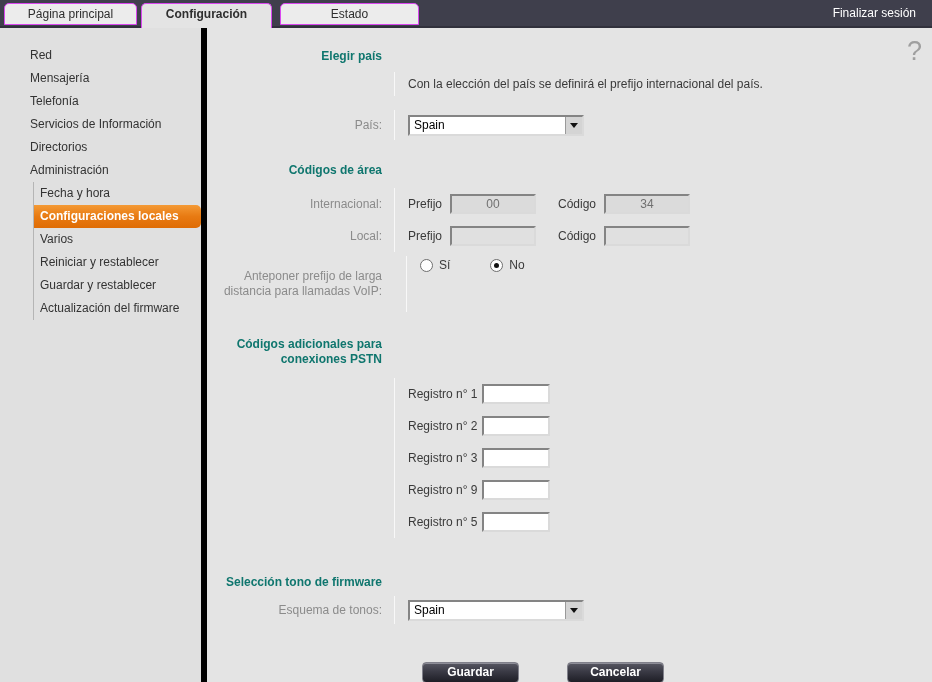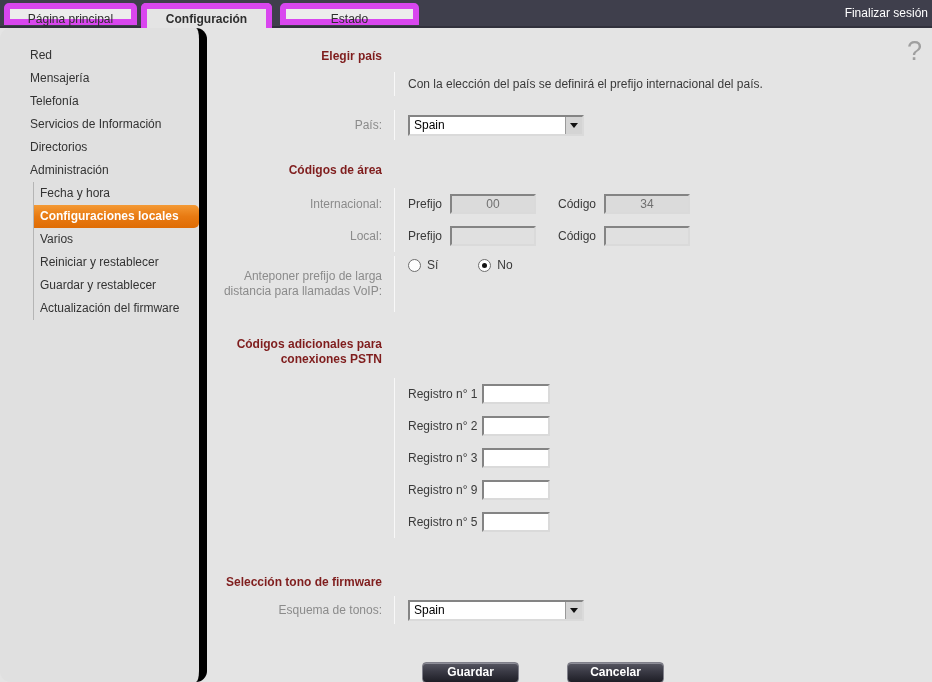--- a/index.html
+++ b/index.html
@@ -3,50 +3,50 @@
 <meta charset="utf-8">
 <style>
   * { margin:0; padding:0; box-sizing:border-box; }
   html,body { background:#cfcfcf; }
   body { font-family:"Liberation Sans", sans-serif; font-size:12px; color:#333; }
   .app { position:relative; width:932px; height:682px; background:#E4E4E4; overflow:hidden; }
 
   
   .topbar { position:relative; height:28px; background:#3F3F4C; z-index:5; }
   .topbar::after { content:""; position:absolute; left:0; right:0; bottom:0; height:2px; background:#31313C; }
-  .tab { position:absolute; top:3px; height:22px; background:#ECECEC; border:6px solid #d946ef;
+  .tab { position:absolute; top:3px; height:22px; background:#ECECEC; border:1px solid #d946ef;
          border-radius:5px 5px 0 0; text-align:center; line-height:20px; color:#2E2E2E; cursor:pointer; z-index:6; }
   .tab.active { height:25px; background:#E4E4E4; border-bottom:none; z-index:7; font-weight:bold; }
   .tab1 { left:4px;   width:133px; }
   .tab2 { left:141px; width:131px; }
   .tab3 { left:280px; width:139px; }
-  .logout { position:absolute; top:6px; right:4px; color:#FFFFFF; cursor:pointer; }
+  .logout { position:absolute; top:6px; right:16px; color:#FFFFFF; cursor:pointer; }
 
   
   .page { display:flex; height:654px; }
-  .sidebar { width:207px; background:#E0E0E0; border-right:8px solid #000000; padding-top:16px; flex-shrink:0;border-radius:11px; }
+  .sidebar { width:207px; background:#E0E0E0; border-right:6px solid #000000; padding-top:16px; flex-shrink:0; }
   .main { position:relative; flex:1; background:#E4E4E4; padding-top:16px; }
 
   
   .nav-item { padding:4px 4px 4px 30px; color:#333; line-height:15px; cursor:pointer; }
   .submenu { margin-left:33px; border-left:1px solid #B5B5B5; }
   .subnav-item { padding:4px 4px 4px 6px; color:#333; line-height:15px; cursor:pointer; }
   .subnav-item.active {
     background:linear-gradient(180deg,#F49A35 0%,#E87A12 50%,#DF6C04 100%);
     color:#FFFFFF; font-weight:bold; border-radius:0 5px 5px 0; padding-right:8px;
   }
 
   
   .help { position:absolute; top:10px; right:10px; font-size:27px; color:#9F9F9F; line-height:26px; cursor:pointer; }
 
   
   .row { display:flex; align-items:center; }
   .row.top { align-items:center; }
   .lbl { width:187px; padding-right:12px; text-align:right; color:#8B8B8B; flex-shrink:0; line-height:15px; }
-  .lbl.hdr { color:#7f1d1d; font-weight:bold; }
+  .lbl.hdr { color:#0f766e; font-weight:bold; }
   .fld { padding-left:13px; border-left:1px solid #F8F8F8; display:flex; align-items:center; min-height:100%; }
   .desc { color:#3A3A3A; }
 
   
   .ddl { width:176px; height:21px; background:#FFFFFF; display:flex; cursor:pointer;
          border:2px solid; border-color:#848484 #DADADA #DADADA #848484; }
   .ddl-text { flex:1; padding:1px 4px; color:#000; line-height:15px; overflow:hidden; }
   .ddl-btn { width:17px; background:#D4D4D4; border-left:1px solid #9A9A9A; display:flex; align-items:center; justify-content:center; }
   .ddl-arrow { width:0; height:0; border-left:4px solid transparent; border-right:4px solid transparent; border-top:5px solid #111; }
 
@@ -152,21 +152,21 @@
         <div class="fld">
           <span class="mini-lbl">Prefijo</span>
           <input class="txt greyed w86" value="" style="">
           <span class="gap24"></span>
           <span class="mini-lbl">Código</span>
           <input class="txt greyed w86" value="" style="">
         </div>
       </div>
       <div class="row top h56 mt4">
         <div class="lbl">Anteponer prefijo de larga distancia para llamadas VoIP:</div>
-        <div class="fld" style="align-items:flex-start; padding-top:2px; height:56px;">
+        <div class="fld" style="align-items:flex-start; padding-top:2px; height:56px;margin-left:12px;">
           <span class="radio-wrap">
             <span class="radio"></span>
             <span class="radio-text">Sí</span>
           </span>
           <span class="radio-wrap">
             <span class="radio checked"></span>
             <span class="radio-text">No</span>
           </span>
         </div>
       </div>

